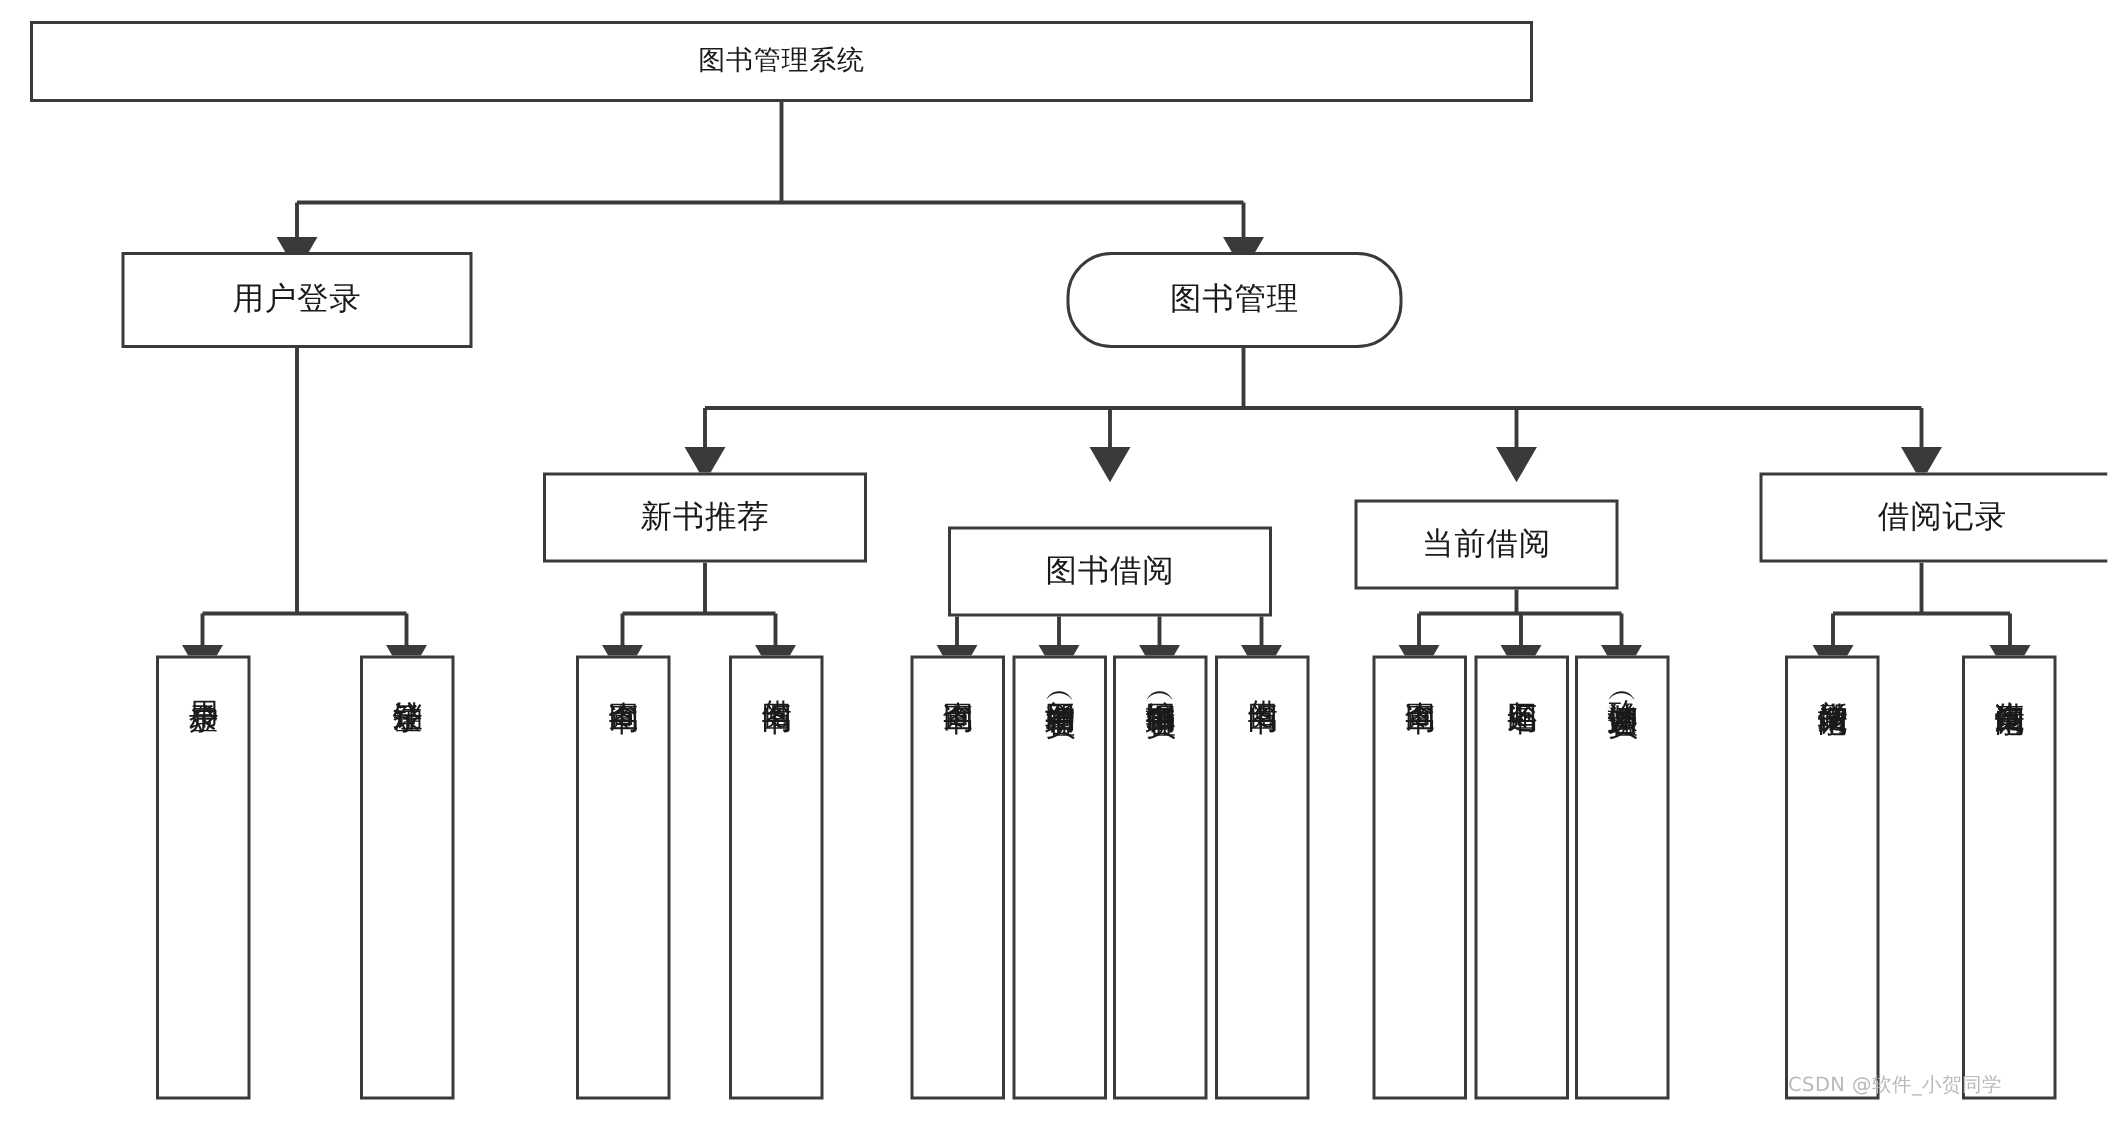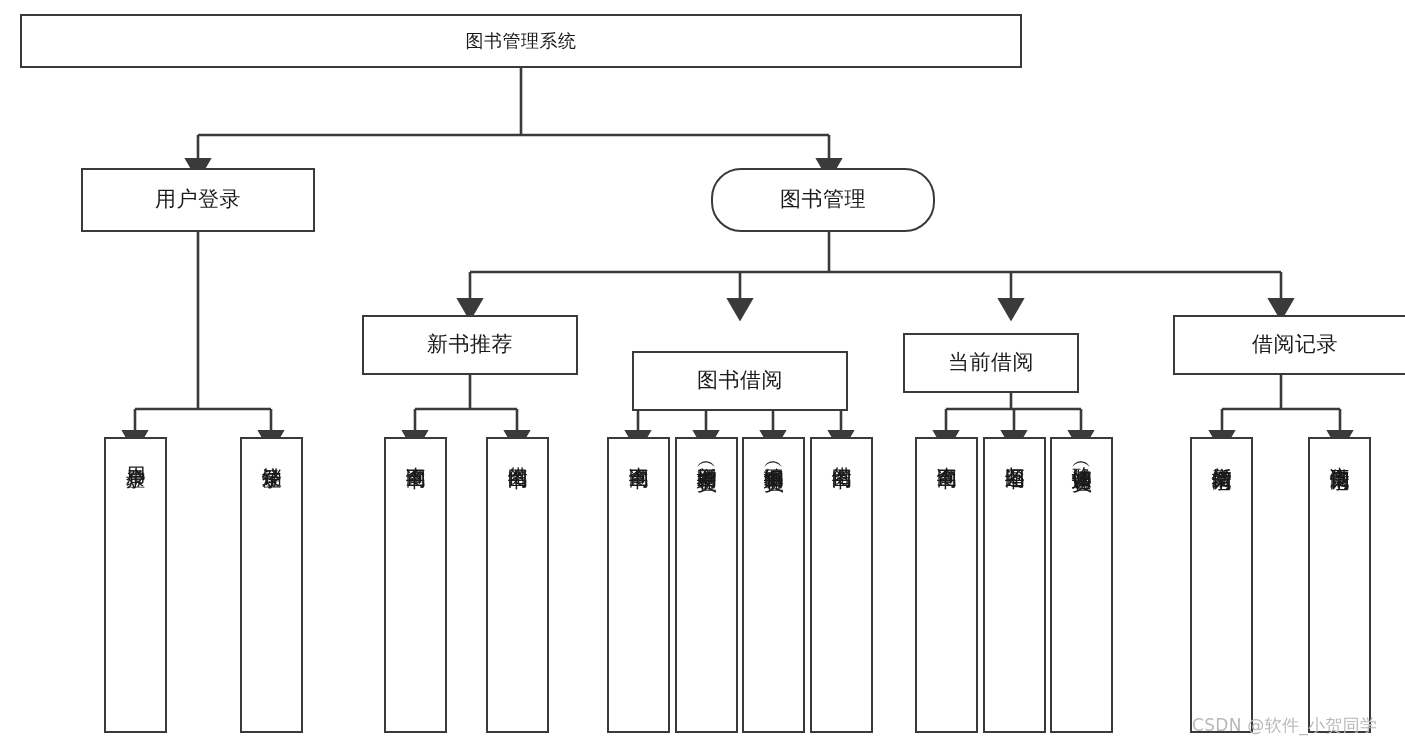--- a/index.html
+++ b/index.html
@@ -56,21 +56,21 @@
     font-size: 20px;
     line-height: 1.18;
     letter-spacing: 1px;
     color: #1a1a1a;
     white-space: nowrap;
   }
   #watermark {
     position: absolute;
     left: 1192px;
     top: 714px;
-    font-size: 17px;
+    font-size: 13px;
     color: #b9b9b9;
     white-space: nowrap;
     letter-spacing: 0.3px;
     font-family: "DejaVu Sans", "Liberation Sans", sans-serif;
   }
 </style>
 </head>
 <body>
 
 <div id="diagram">

